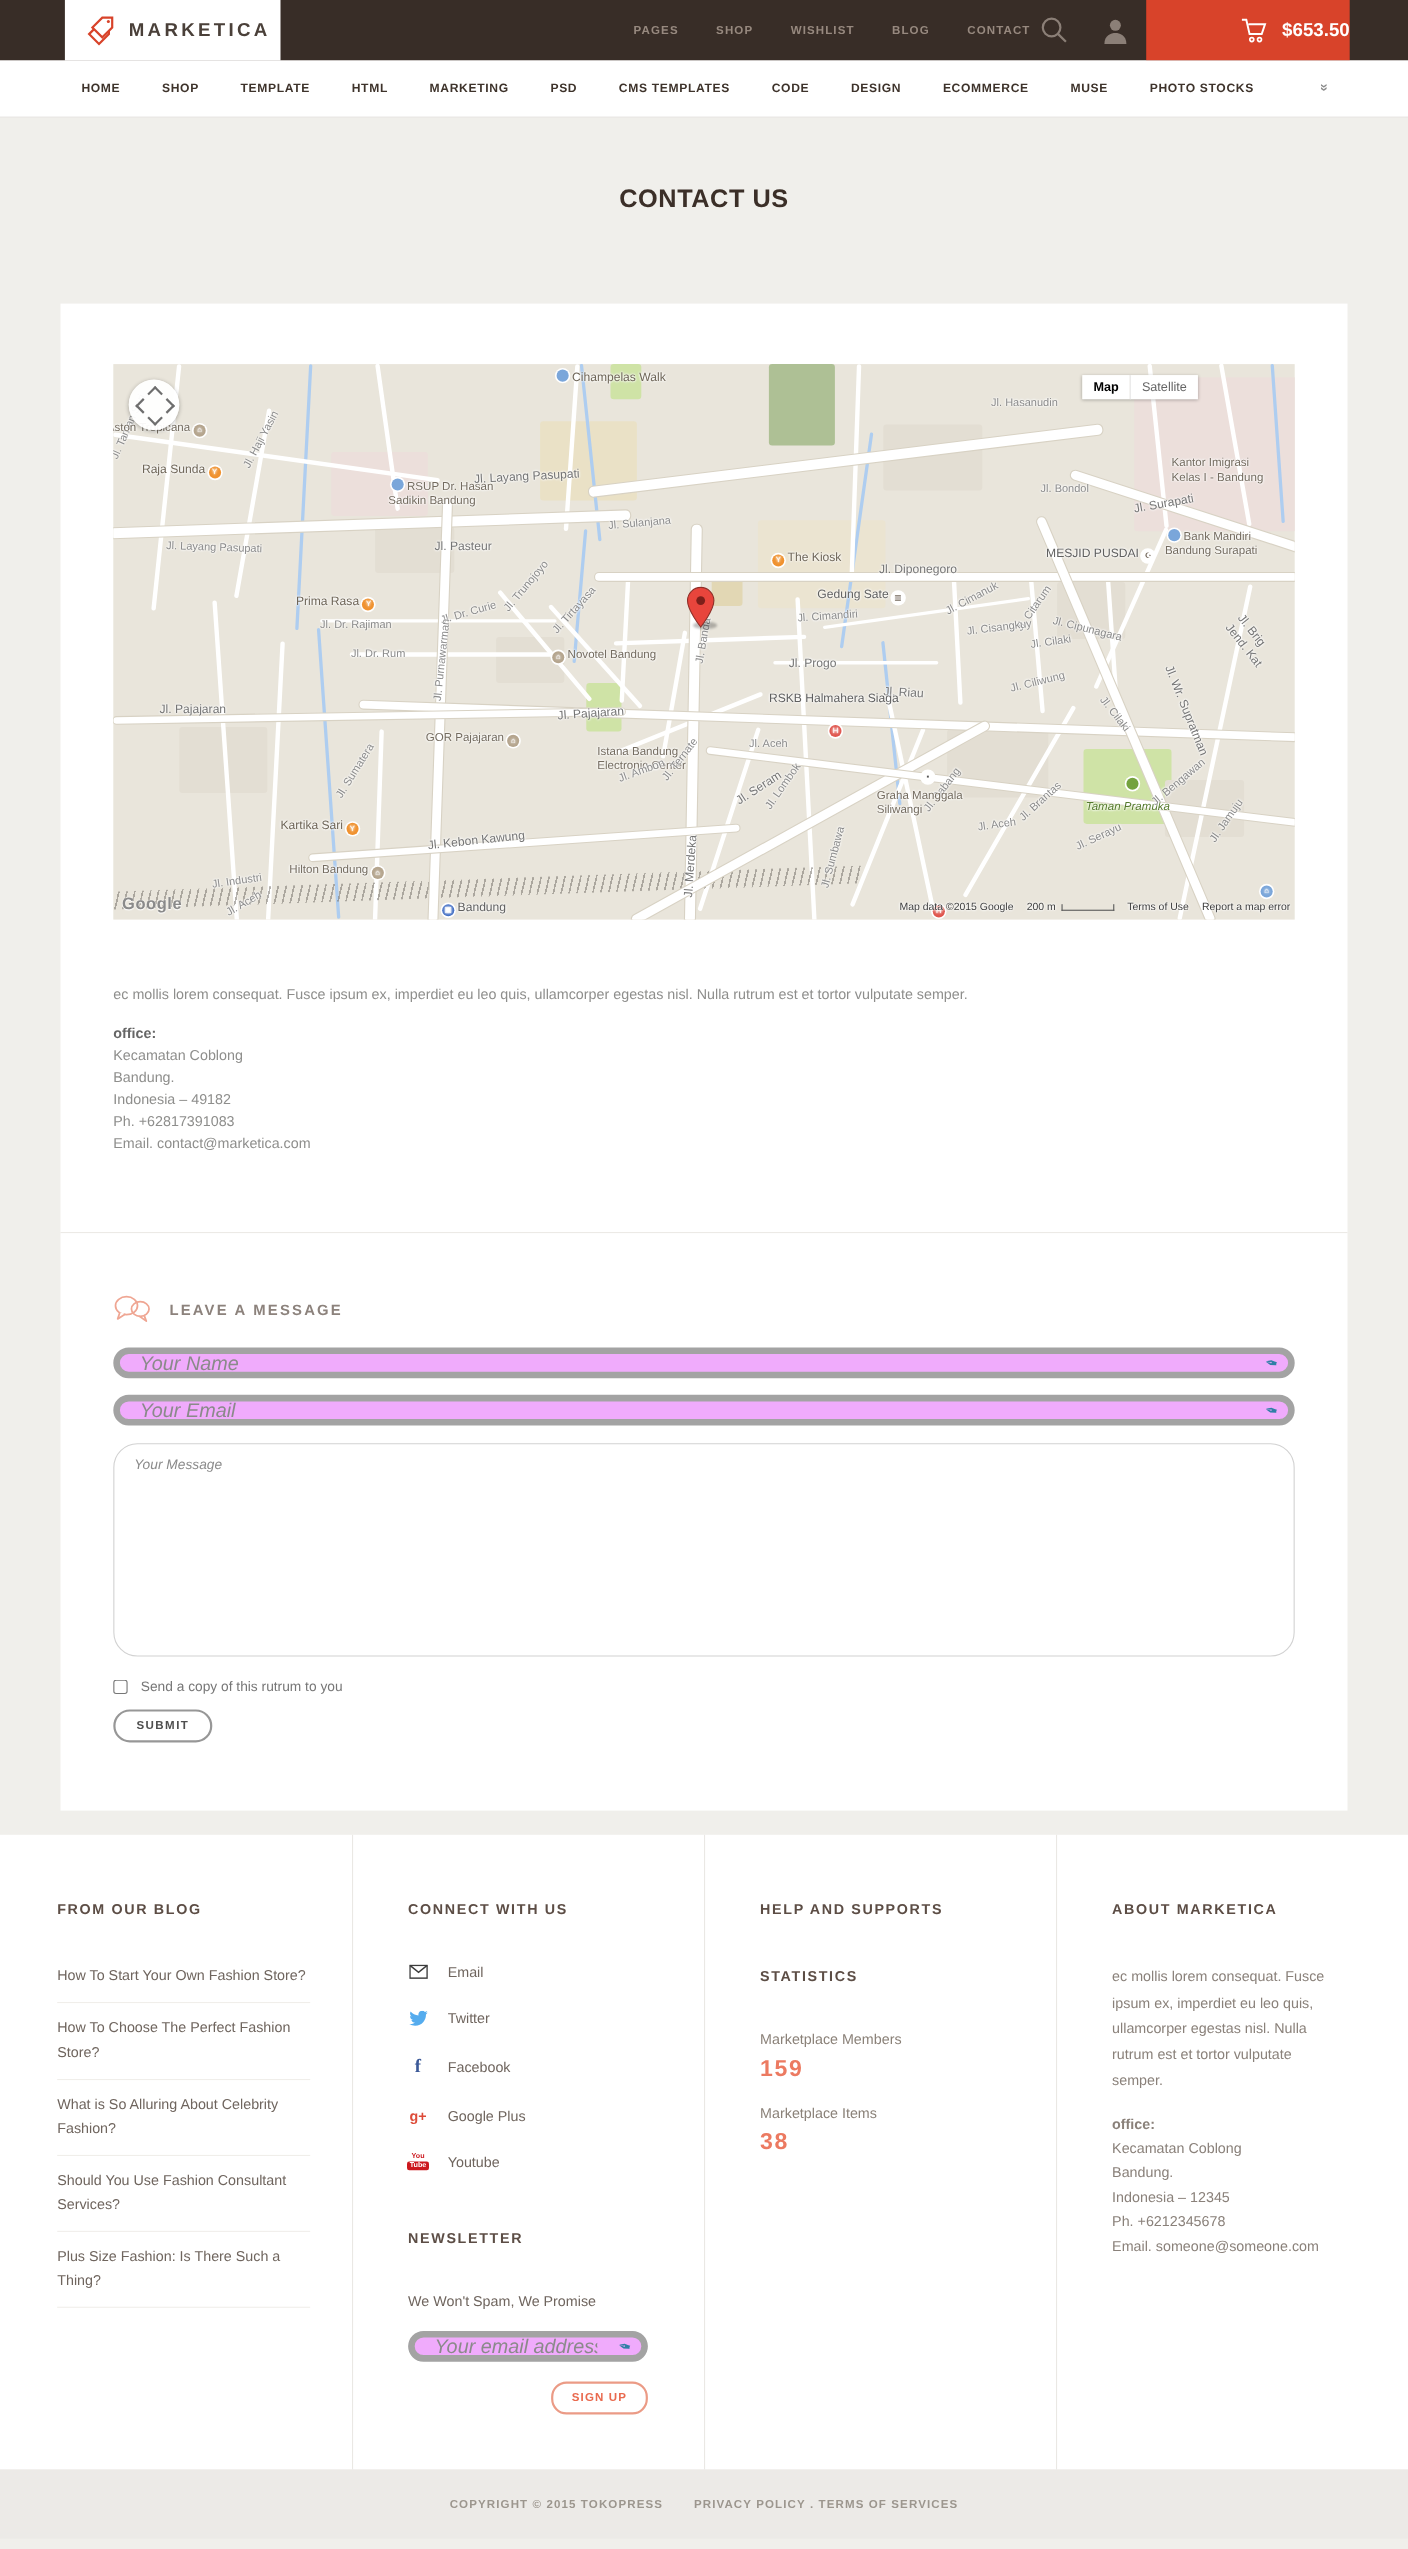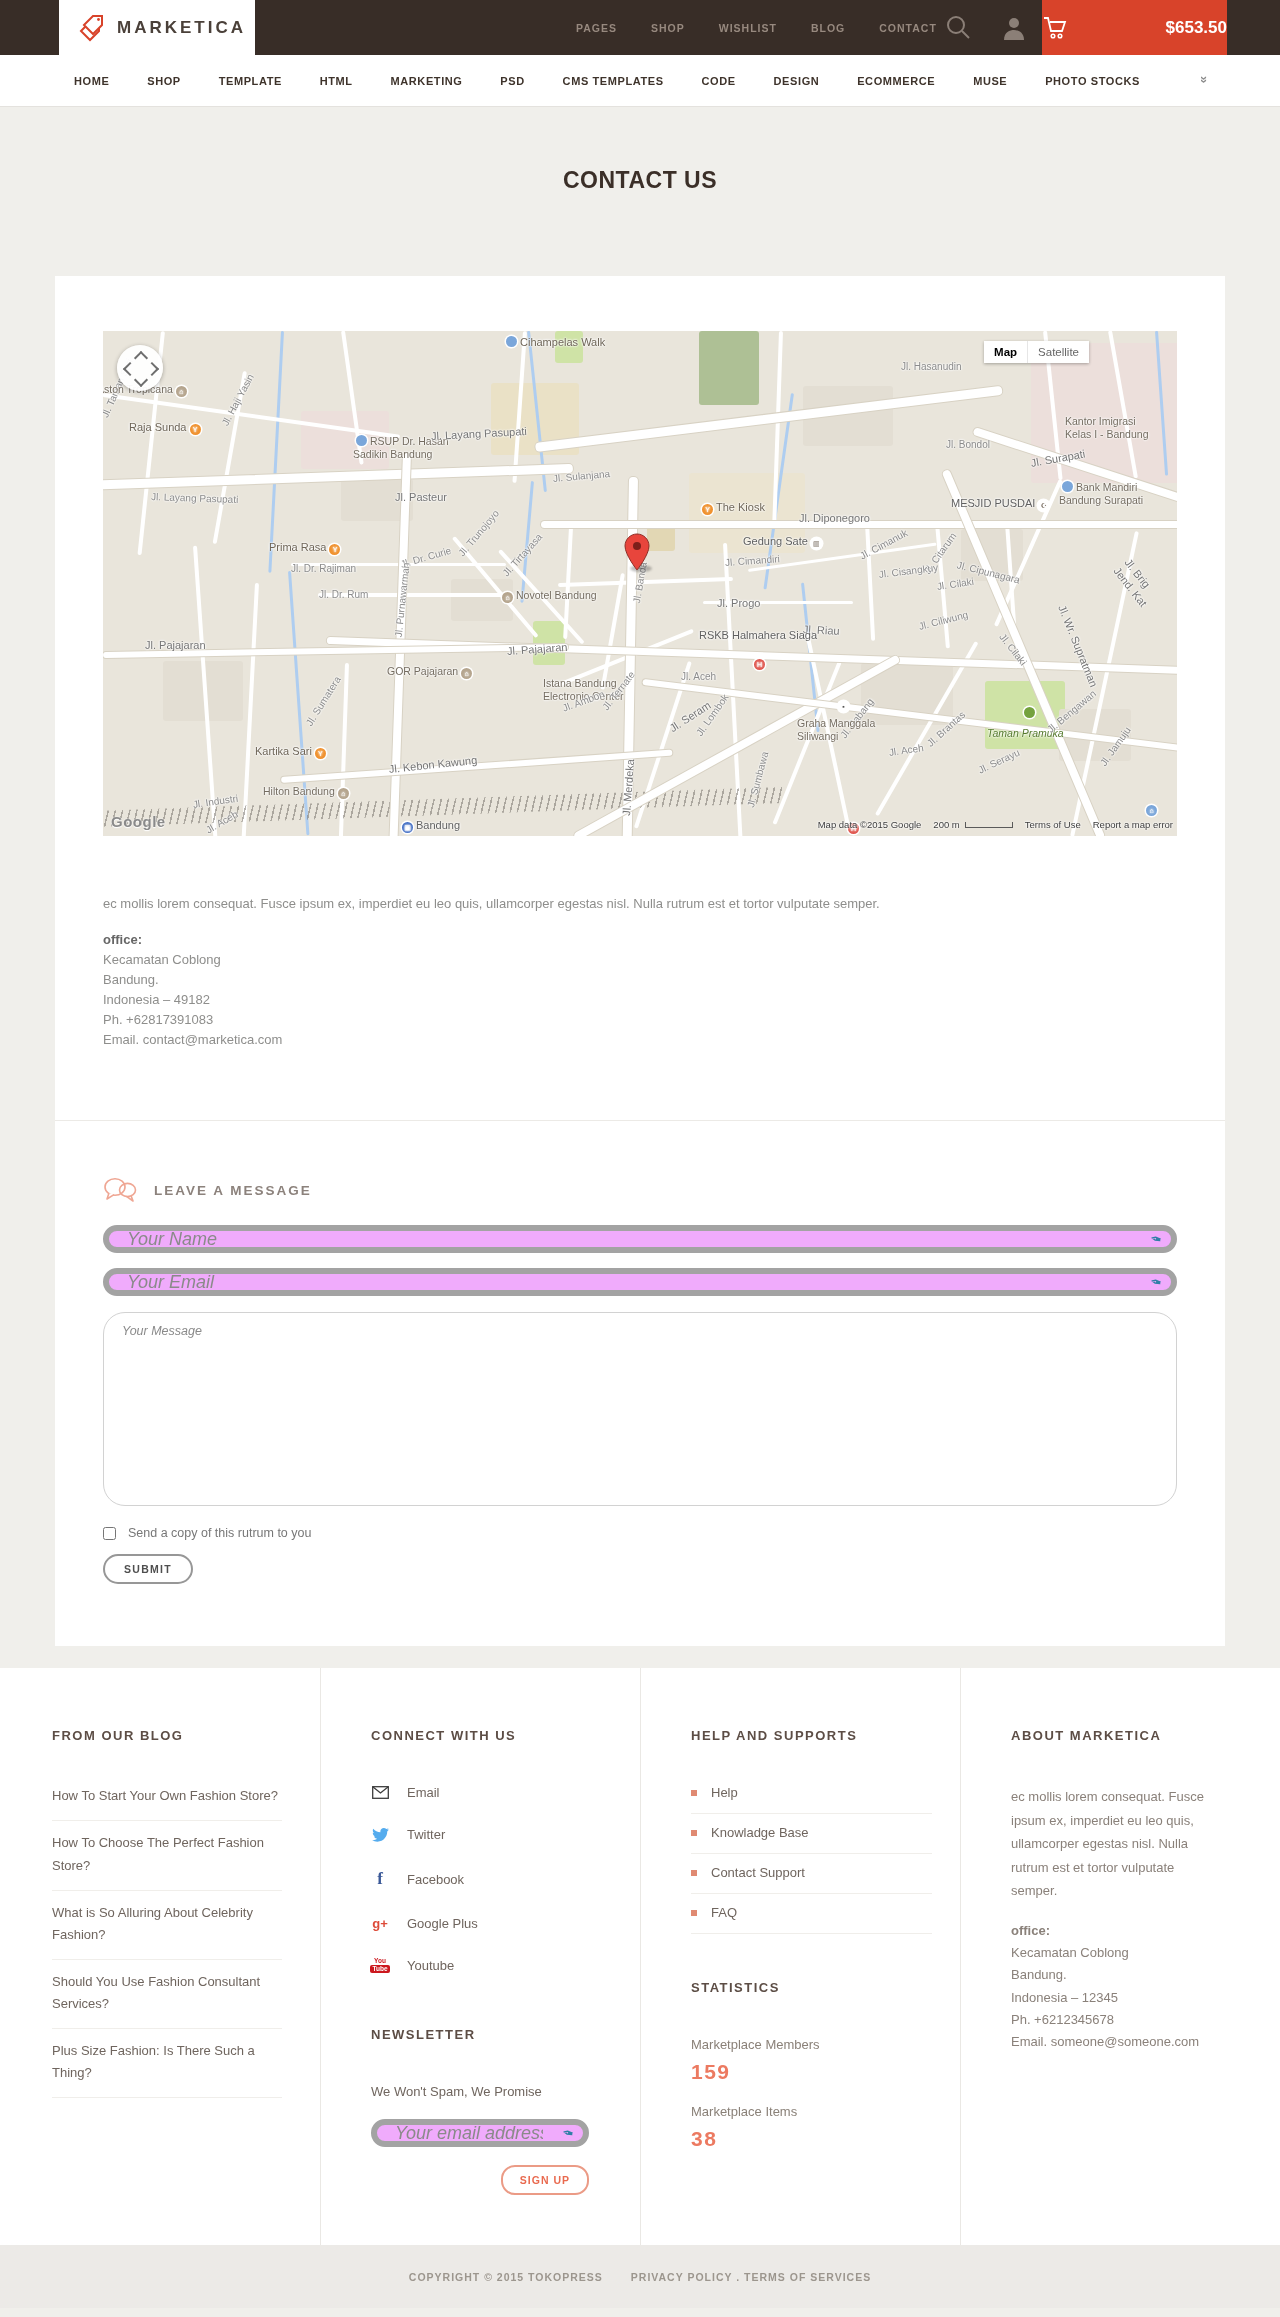--- a/index.html
+++ b/index.html
@@ -6,21 +6,21 @@
   body{width:1280px;}
   
   .site-header{position:relative;height:55px;background:#382d27;}
   .logo-box{position:absolute;left:59px;top:0;width:196px;height:55px;background:#fff;display:flex;align-items:center;gap:11px;padding-left:20px;box-sizing:border-box;cursor:pointer;}
   .logo-text{font-size:17px;font-weight:bold;letter-spacing:3px;color:#4a4039;}
   .top-nav{position:absolute;left:576px;top:0;height:55px;display:flex;align-items:center;gap:34px;}
   .top-nav span{font-size:10.5px;font-weight:bold;letter-spacing:1px;color:#97897f;cursor:pointer;}
   .hdr-ic{position:absolute;top:13px;cursor:pointer;}
   .hdr-ic.search{left:944px;}
   .hdr-ic.user{left:1001px;top:15px;}
-  .cart{position:absolute;left:1042px;top:0;width:185px;height:55px;background:#d8432a;display:flex;align-items:center;justify-content:space-between;gap:13px;color:#fff;font-size:17px;font-weight:bold;cursor:pointer;}
+  .cart{position:absolute;left:1042px;top:0;width:185px;height:55px;background:#d8432a;display:flex;align-items:center;justify-content:flex-end;gap:13px;color:#fff;font-size:17px;font-weight:bold;cursor:pointer;}
   
   .cat-nav{position:relative;height:51px;background:#fff;border-bottom:1px solid #e4e2de;}
   .cat-list{position:absolute;left:74px;right:140px;top:0;height:51px;display:flex;align-items:center;justify-content:space-between;}
   .cat-list span{font-size:11px;font-weight:bold;letter-spacing:.6px;color:#3e332b;cursor:pointer;}
   .cat-chev{position:absolute;right:72px;top:17px;color:#8b8b8b;font-size:13px;font-weight:bold;display:inline-block;transform:rotate(90deg);cursor:pointer;}
   
   .hero{height:169px;box-sizing:border-box;padding-top:60px;text-align:center;}
   .hero h1{margin:0;font-size:23px;letter-spacing:.5px;color:#3b2f28;font-weight:bold;}
   .breadcrumb{margin-top:8px;font-size:11.5px;}
   .bc-home{color:#8a7568;cursor:pointer;}
@@ -445,38 +445,20 @@
       <p class="nl-tag">We Won't Spam, We Promise</p>
       <div class="pill-wrap" style="margin-top:0;">
         <input class="pill-input" type="text" placeholder="Your email address" style="">
         <span class="pen">✒</span>
       </div>
       <button class="signup">SIGN UP</button>
     </div>
   </div>
   <div class="fcol c3">
     <h3 class="fhead">HELP AND SUPPORTS</h3>
-    <ul class="flist" id="help-list">
-        <li class="help-item">
-          <span class="bullet"></span>
-          <span>Help</span>
-        </li>
-        <li class="help-item">
-          <span class="bullet"></span>
-          <span>Knowladge Base</span>
-        </li>
-        <li class="help-item">
-          <span class="bullet"></span>
-          <span>Contact Support</span>
-        </li>
-        <li class="help-item">
-          <span class="bullet"></span>
-          <span>FAQ</span>
-        </li>
-      </ul>
     <div class="stats">
       <h3 class="fhead">STATISTICS</h3>
       <div id="stats-list">
           <div class="stat-label">Marketplace Members</div>
           <div class="stat-value">159</div>
           <div class="stat-label">Marketplace Items</div>
           <div class="stat-value">38</div>
         </div>
     </div>
   </div>

